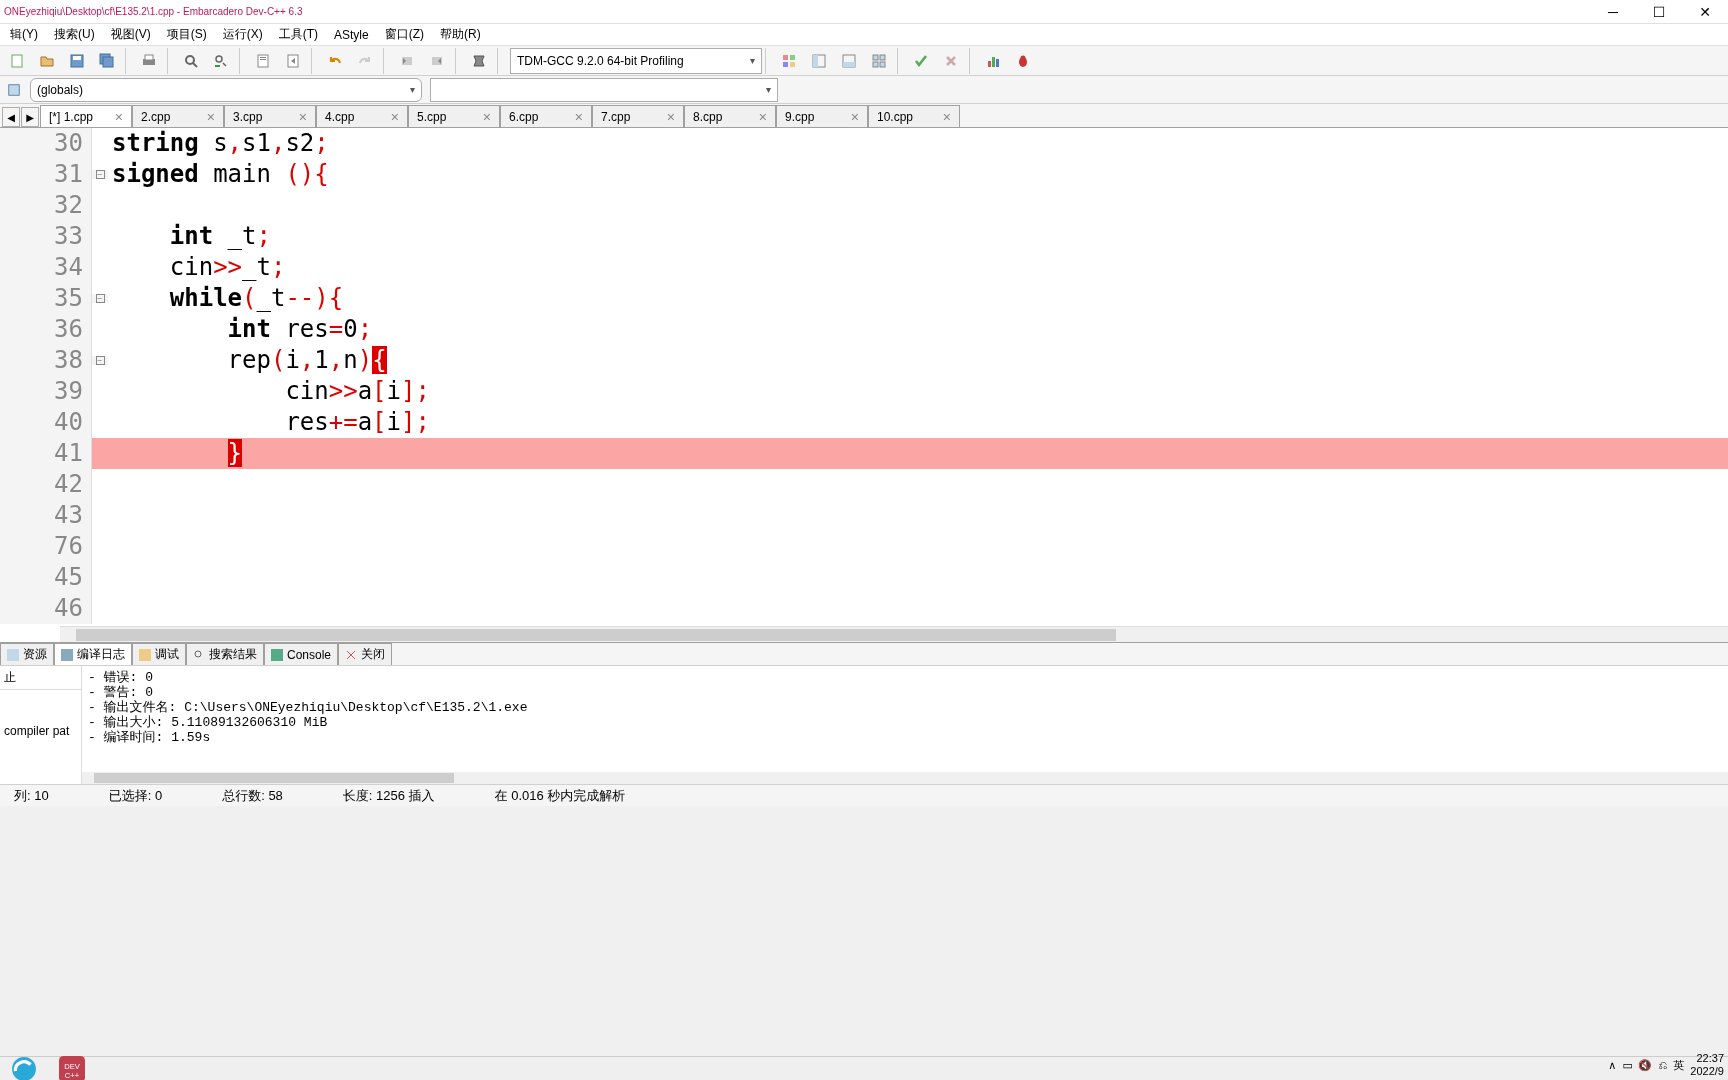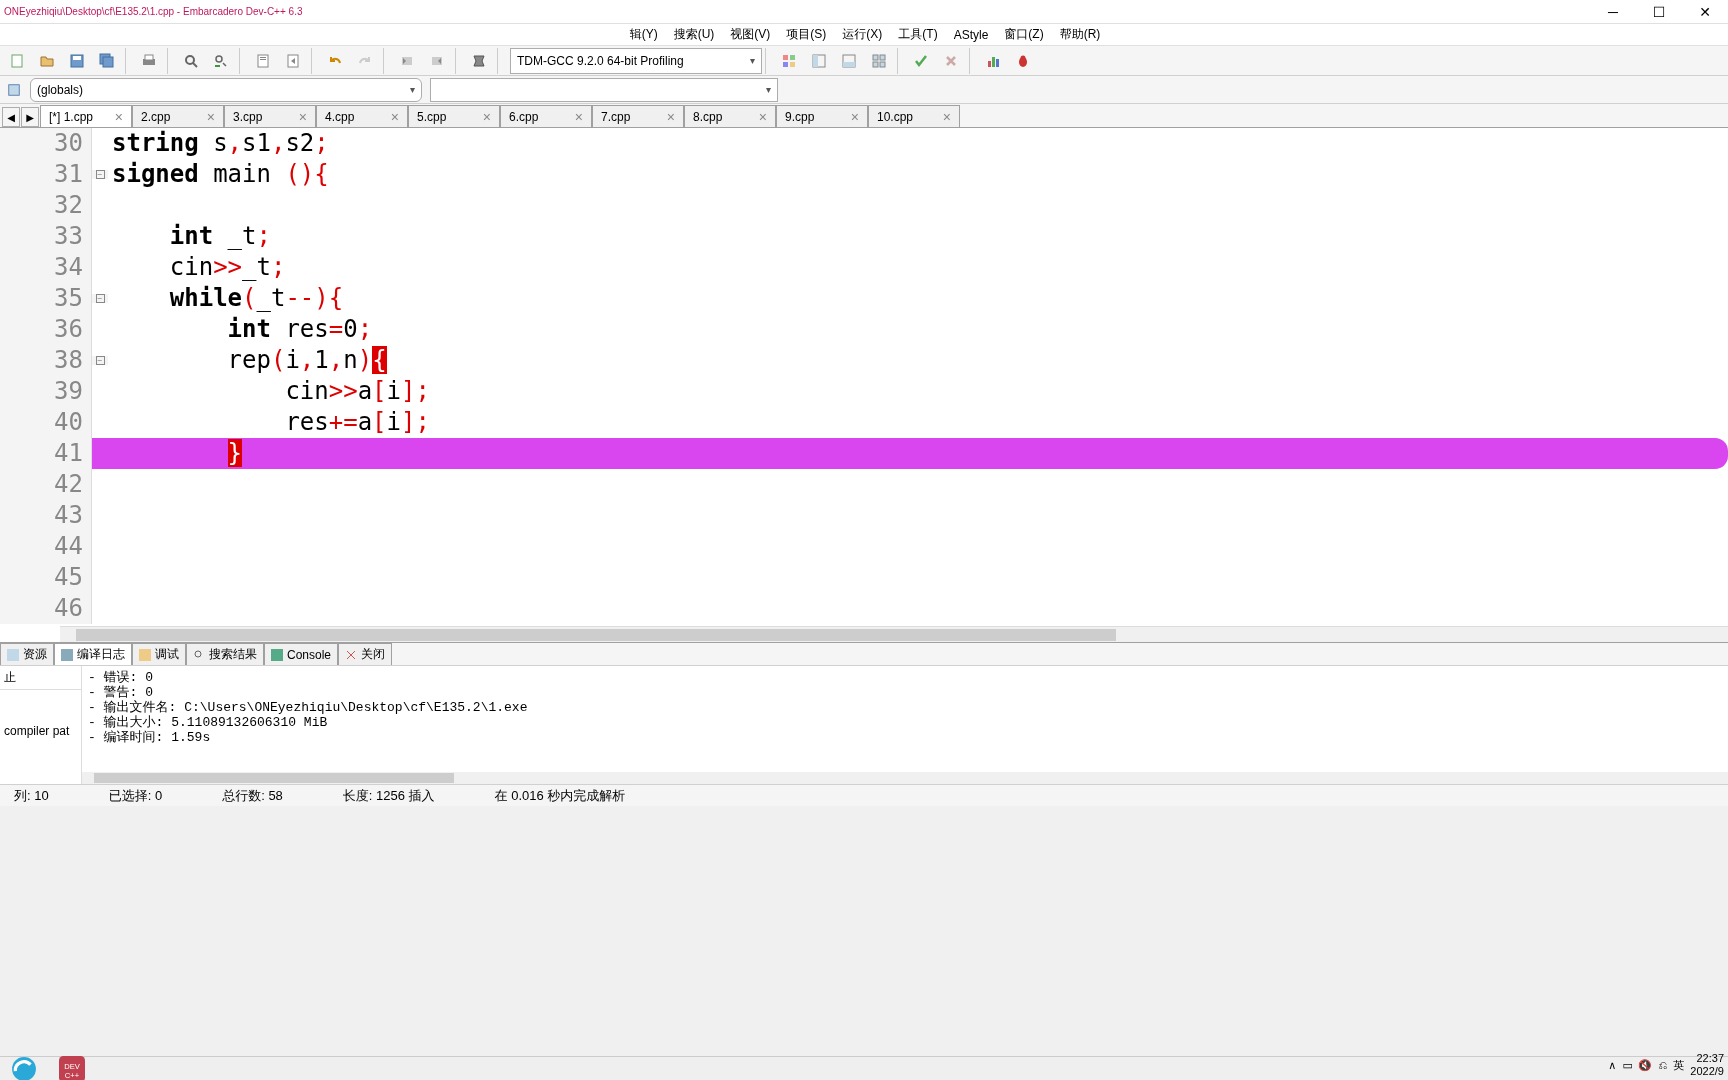--- a/index.html
+++ b/index.html
@@ -5,21 +5,21 @@
 * { margin: 0; padding: 0; box-sizing: border-box; }
 body { font-family: "Segoe UI", Tahoma, sans-serif; font-size: 12px; background: #f0f0f0; overflow: hidden; width: 1728px; height: 1080px; position: relative; }
 
 
 .title-bar { background: #fff; height: 24px; display: flex; align-items: center; padding-left: 4px; border-bottom: 1px solid #e0e0e0; }
 .title-text { font-size: 10px; color: #be185d; }
 .win-controls { position: absolute; right: 0; top: 0; display: flex; }
 .win-btn { width: 46px; height: 24px; display: flex; align-items: center; justify-content: center; font-size: 14px; }
 
 
-.menu-bar { background: #fff; height: 22px; display: flex; align-items: center; padding-left: 2px; border-bottom: 1px solid #e0e0e0; justify-content: center; }
+.menu-bar { background: #fff; height: 22px; display: flex; align-items: center; padding-left: 2px; border-bottom: 1px solid #e0e0e0; }
 .menu-item { padding: 2px 8px; font-size: 12px; cursor: default; }
 
 
 .toolbar { background: #f5f5f5; height: 30px; display: flex; align-items: center; border-bottom: 1px solid #d0d0d0; padding-left: 2px; }
 .tb-btn { width: 28px; height: 26px; display: flex; align-items: center; justify-content: center; margin: 0 1px; }
 .tb-sep { width: 6px; height: 26px; border-left: 1px solid #ccc; margin: 0 3px; }
 .tb-icon { width: 16px; height: 16px; }
 .compiler-select { position: relative; width: 252px; height: 26px; border: 1px solid #adadad; background: #fff; margin-left: 4px; display: flex; align-items: center; padding: 0 6px; }
 .compiler-select::after { content: "▾"; position: absolute; right: 6px; color: #555; font-size: 10px; }
 
@@ -41,21 +41,21 @@
 
 .editor-area { background: #fff; height: 514px; position: relative; overflow: hidden; }
 .editor-content { font-family: Consolas, monospace; font-size: 24px; line-height: 31px; }
 .code-line { display: flex; height: 31px; align-items: center; }
 .gutter { width: 92px; text-align: right; padding-right: 8px; color: #888; background: #f4f4f4; border-right: 1px solid #ddd; flex-shrink: 0; }
 .fold-col { width: 16px; flex-shrink: 0; background: #f4f4f4; display: flex; align-items: center; justify-content: center; }
 .fold-mark { width: 9px; height: 9px; border: 1px solid #888; font-size: 8px; line-height: 7px; text-align: center; color: #888; }
 .code-text { white-space: pre; padding-left: 4px; }
 .kw { font-weight: bold; }
 .op-red { color: #d00; }
-.hl-line { background: #d946ef; border-radius: 13px; }
+.hl-line { background: #fca5a5; }
 .bracket-hl { background: #d00; color: #fff; }
 .ed-scroll-h { position: absolute; bottom: 0; left: 60px; right: 0; height: 16px; background: #f0f0f0; border-top: 1px solid #ddd; }
 .ed-scroll-thumb { position: absolute; left: 16px; top: 2px; height: 12px; width: 1040px; background: #cdcdcd; }
 
 
 .bottom-tabs { background: #f5f5f5; height: 24px; display: flex; align-items: flex-end; border-top: 1px solid #a0a0a0; border-bottom: 1px solid #d0d0d0; }
 .btab { height: 22px; border: 1px solid #a0a0a0; border-bottom: none; background: #f0f0f0; display: flex; align-items: center; padding: 0 6px; margin-right: 0; gap: 4px; }
 .btab.active { background: #fff; }
 .btab-icon { width: 12px; height: 12px; }
 
@@ -375,21 +375,21 @@
         <div class="gutter">42</div>
         <div class="fold-col"></div>
         <div class="code-text"></div>
       </div>
       <div class="code-line">
         <div class="gutter">43</div>
         <div class="fold-col"></div>
         <div class="code-text"></div>
       </div>
       <div class="code-line">
-        <div class="gutter">44</div>
+        <div class="gutter">76</div>
         <div class="fold-col"></div>
         <div class="code-text"></div>
       </div>
       <div class="code-line">
         <div class="gutter">45</div>
         <div class="fold-col"></div>
         <div class="code-text"></div>
       </div>
       <div class="code-line">
         <div class="gutter">46</div>

